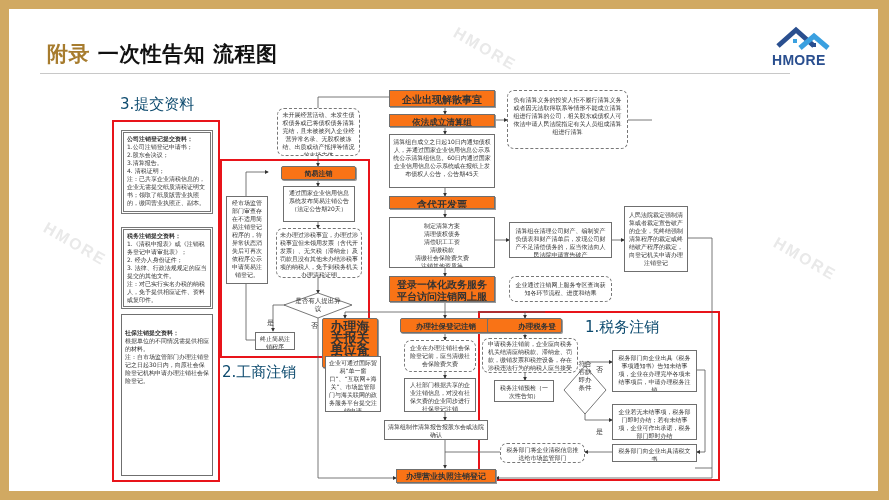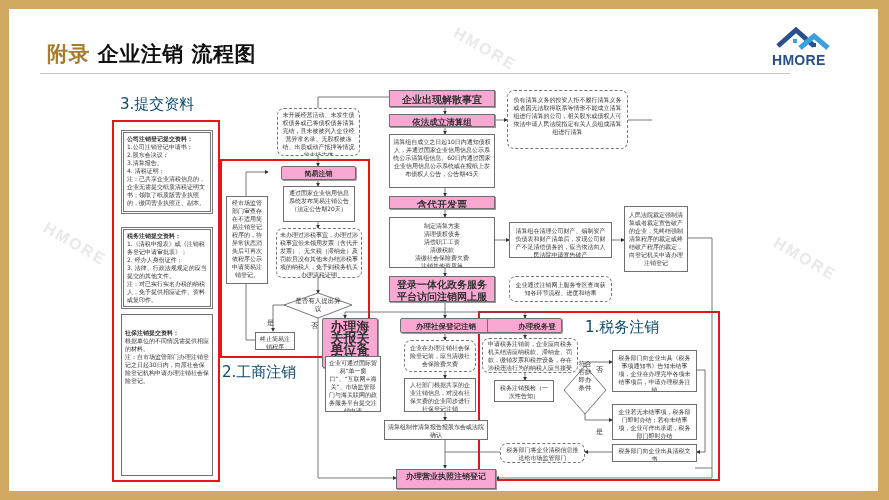--- a/index.html
+++ b/index.html
@@ -13,42 +13,42 @@
   .logo { position: absolute; left: 770px; top: 22px; width: 64px; height: 48px; }
   .logo-text { position: absolute; left: 772px; top: 52px; font-size: 14px; font-weight: bold; color: #2a4f8f; letter-spacing: 0.3px; font-family: "Liberation Sans", sans-serif; }
   .watermark { position: absolute; color: #e9e9e9; font-size: 16px; font-weight: bold; letter-spacing: 2px; transform: rotate(30deg); font-family: "Liberation Sans", sans-serif; }
 
   .red-label { position: absolute; color: #0c4a6e; font-size: 15px; font-family: "DejaVu Sans", sans-serif; }
   .red-frame { position: absolute; border: 2px solid #e8141a; }
 
   .box { position: absolute; border: 1px solid #6f6f6f; background: #fff; font-size: 6px; line-height: 8px; color: #333; text-align: center; padding: 2px 3px; overflow: hidden; }
   .box.left { text-align: left; }
   .box.dashed { border: 1px dashed #777; border-radius: 7px; }
-  .box.gray { background: #f9a8d4; font-size: 8.5px; line-height: 13px; font-weight: bold; color: #333; box-shadow: 1px 1px 0 #999; }
+  .box.gray { background: #f97316; font-size: 8.5px; line-height: 13px; font-weight: bold; color: #333; box-shadow: 1px 1px 0 #999; }
   .box.gray.round { border-radius: 2px; }
   .box.gray.big { font-size: 10px; line-height: 14px; }
   .box.double { border: 3px double #777; }
   .box .hd { font-weight: bold; display: block; }
 
   svg.lines { position: absolute; left: 0; top: 0; width: 889px; height: 500px; pointer-events: none; }
   .ann { position: absolute; font-size: 7px; color: #333; }
   .diamond-text { position: absolute; font-size: 6.5px; line-height: 8px; text-align: center; color: #333; }
 </style>
 </head>
 <body>
 
 <div class="slide"></div>
 
 <div class="watermark" style="left:450px;top:40px;">HMORE</div>
 <div class="watermark" style="left:40px;top:235px;">HMORE</div>
 <div class="watermark" style="left:770px;top:250px;">HMORE</div>
 
 <div class="title">
   <span class="accent">附录</span>
-  <span class="main">企业注销 流程图</span>
+  <span class="main">一次性告知 流程图</span>
 </div>
 <div class="title-rule"></div>
 
 <svg class="logo" viewBox="0 0 64 48">
   <polyline points="8,24 26,8 44,24" fill="none" stroke="#2a4f8f" stroke-width="5"></polyline>
   <polyline points="30,26 44,14 58,26" fill="none" stroke="#3aa0e0" stroke-width="5"></polyline>
   <rect x="23" y="17" width="4" height="4" fill="#3aa0e0"></rect>
   <rect x="42" y="21" width="4" height="4" fill="#2a4f8f"></rect>
 </svg>
 <div class="logo-text">HMORE</div>
@@ -179,21 +179,21 @@
 <div class="box dashed" style="left:509px;top:276px;width:103px;height:26px;padding-top:4px;">企业通过注销网上服务专区查询获知各环节流程、进度和结果</div>
 <div class="box" style="left:624px;top:206px;width:64px;height:66px;padding-top:4px;">人民法院裁定强制清算或者裁定宣告破产的企业，凭终结强制清算程序的裁定或终结破产程序的裁定，向登记机关申请办理注销登记</div>
 
 <div class="box gray round" style="left:322px;top:318px;width:56px;height:50px;font-size:13px;line-height:11px;text-align:center;">办理海关报关单位备案注销（如涉及）</div>
 <div class="box" style="left:325px;top:356px;width:56px;height:56px;">企业可通过国际贸易“单一窗口”、“互联网+海关”、市场监管部门与海关联网的政务服务平台提交注销申请</div>
 
 <div class="box gray round" style="left:400px;top:318px;width:92px;height:15px;font-size:7.5px;line-height:12px;">办理社保登记注销</div>
 <div class="box dashed" style="left:404px;top:340px;width:72px;height:32px;padding-top:3px;">企业在办理注销社会保险登记前，应当清缴社会保险费欠费</div>
 <div class="box" style="left:404px;top:378px;width:72px;height:34px;padding-top:2px;">人社部门根据共享的企业注销信息，对没有社保欠费的企业同步进行社保登记注销</div>
 <div class="box" style="left:384px;top:420px;width:104px;height:20px;">清算组制作清算报告报股东会或法院确认</div>
-<div class="box gray" style="left:396px;top:469px;width:100px;height:20px;font-size:8px;line-height:10px;">办理营业执照注销登记</div>
+<div class="box gray" style="left:396px;top:469px;width:100px;height:14px;font-size:8px;line-height:10px;">办理营业执照注销登记</div>
 
 <div class="box gray round" style="left:487px;top:318px;width:75px;height:15px;font-size:7.5px;line-height:12px;padding-left:28px;">办理税务登记注销</div>
 <div class="box dashed" style="left:482px;top:338px;width:96px;height:35px;padding-top:1px;">申请税务注销前，企业应向税务机关结清应纳税款、滞纳金、罚款，缴销发票和税控设备，存在涉税违法行为的纳税人应当接受处罚缴纳罚款</div>
 <div class="box" style="left:494px;top:380px;width:60px;height:22px;padding-top:3px;">税务注销预检（一次性告知）</div>
 <div class="diamond-text" style="left:577px;top:360px;width:16px;">符合容缺即办条件</div>
 <div class="ann" style="left:596px;top:365px;">否</div>
 <div class="ann" style="left:596px;top:427px;">是</div>
 <div class="box" style="left:612px;top:350px;width:85px;height:42px;padding-top:3px;">税务部门向企业出具《税务事项通知书》告知未结事项，企业在办理完毕各项未结事项后，申请办理税务注销</div>
 <div class="box" style="left:612px;top:404px;width:85px;height:36px;padding-top:3px;">企业若无未结事项，税务部门即时办结；若有未结事项，企业可作出承诺，税务部门即时办结</div>
 <div class="box" style="left:612px;top:444px;width:85px;height:18px;">税务部门向企业出具清税文书</div>

